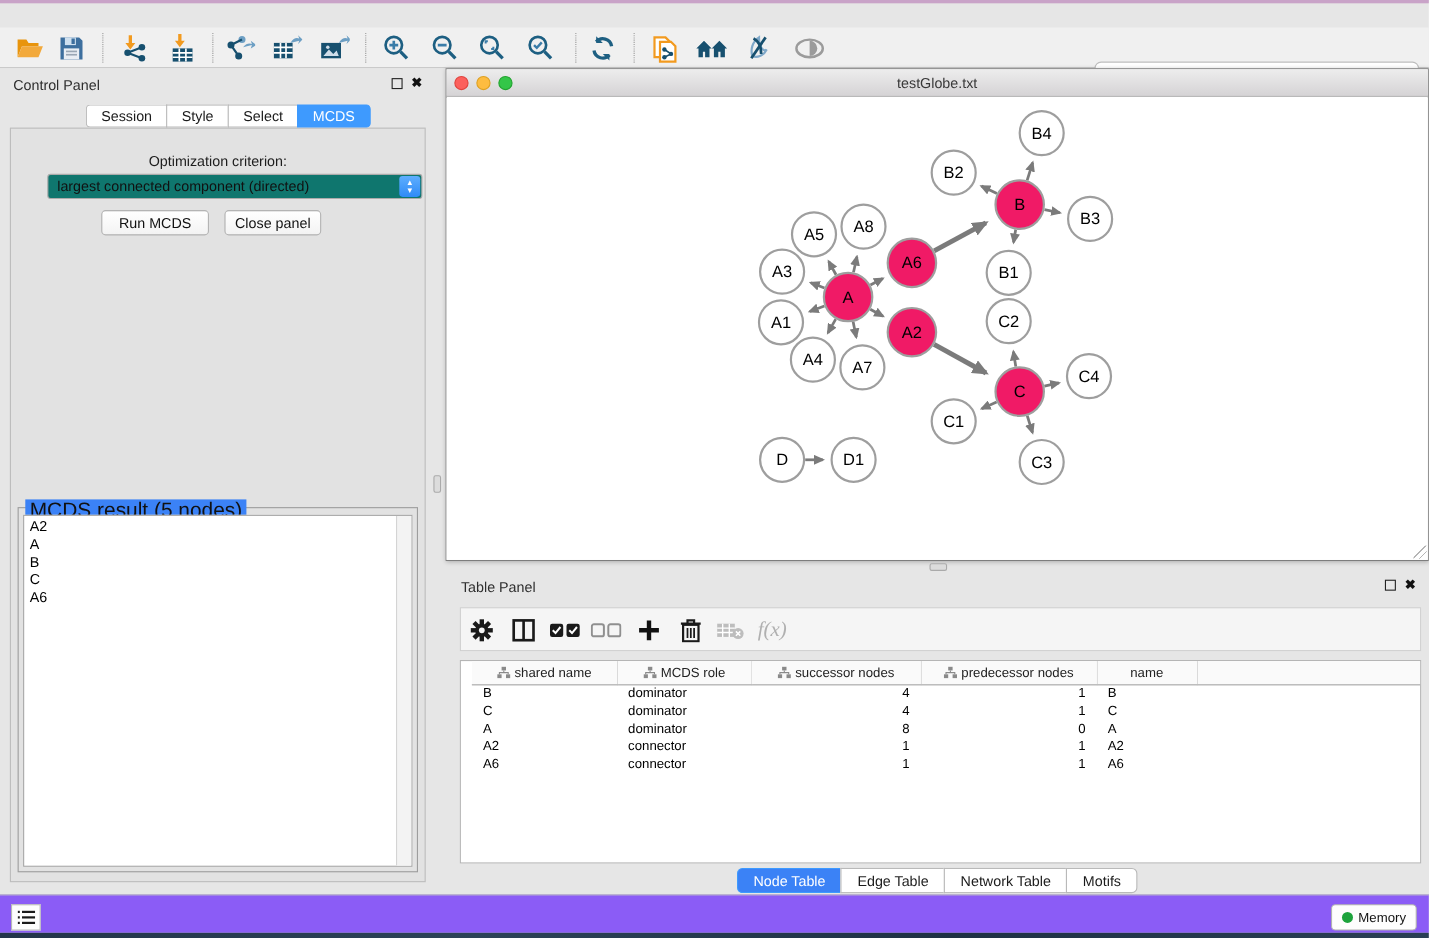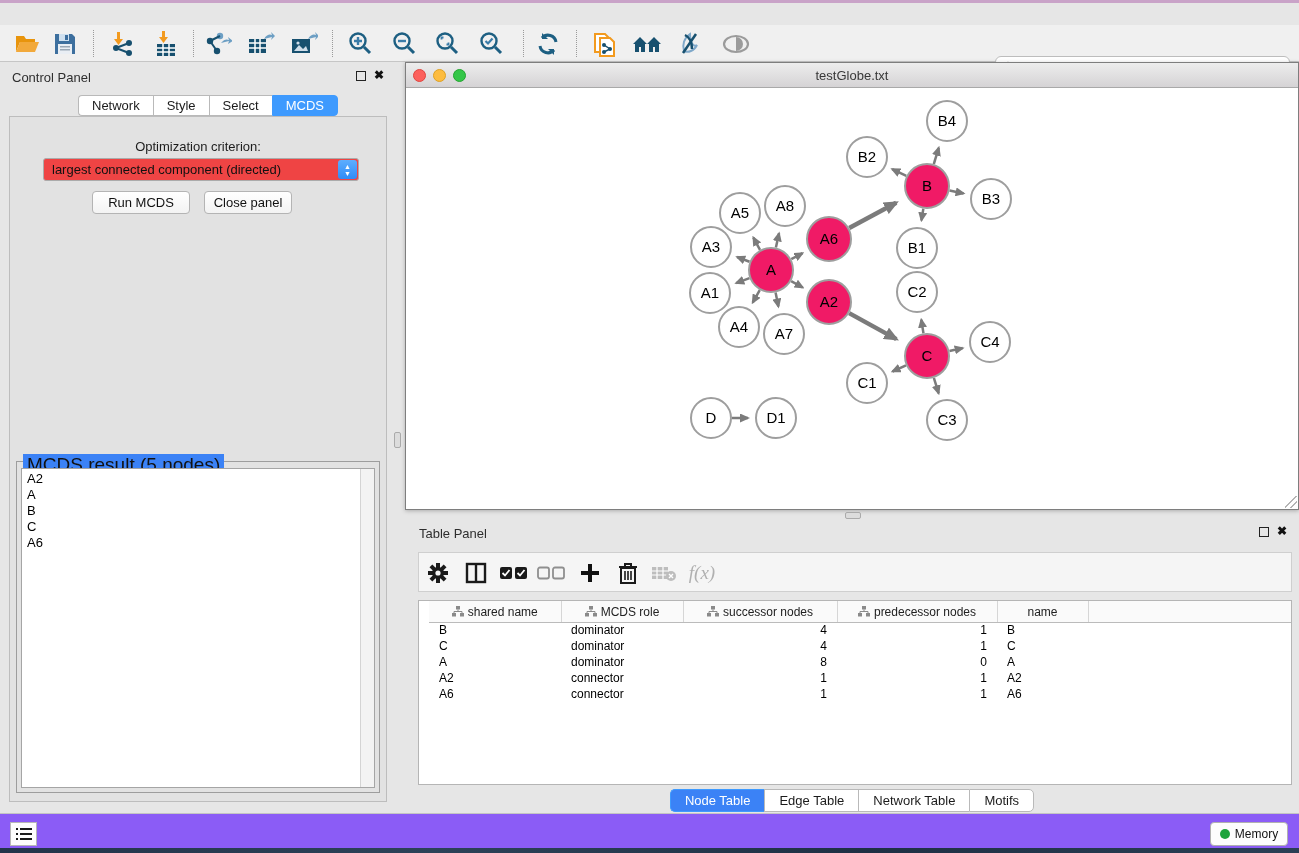--- a/index.html
+++ b/index.html
@@ -34,21 +34,21 @@
   .float-ico { position:absolute; top:7px; width:10px; height:10px; border:1.5px solid #222; }
   .close-ico { position:absolute; top:4px; font-size:12px; font-weight:bold; color:#111; }
   .cp-float { right:26px; } .cp-close { right:8px; }
   .ctabs { position:absolute; left:74px; top:31px; display:flex; z-index:2; }
   .ctab { height:21px; padding:0 13px; font-size:13px; line-height:20px; color:#1b1b1b; background:#fff; border:1px solid #b9b9b9; border-right:none; }
   .ctab:first-child { border-radius:4px 0 0 4px; }
   .ctab:last-child { border-radius:0 4px 4px 0; border-right:1px solid #b9b9b9; }
   .ctab.active { background:#3e9afe; border-color:#3e9afe; color:#fff; }
   .cp-body { position:absolute; left:5px; right:5px; top:52px; bottom:8px; background:#e2e2e2; border:1px solid #bdbdbd; }
   .opt-label { margin-top:22px; text-align:center; font-size:13px; color:#1d1d1d; }
-  .combo { position:absolute; left:33px; top:41px; width:316px; height:23px; background:#ef4444; border:1px solid #ababab; border-radius:3px; font-size:13px; color:#111; line-height:21px; padding-left:8px; }
+  .combo { position:absolute; left:33px; top:41px; width:341px; height:23px; background:#0f766e; border:1px solid #ababab; border-radius:3px; font-size:13px; color:#111; line-height:21px; padding-left:8px; }
   .combo .stepper { position:absolute; right:1px; top:1px; width:19px; height:19px; background:linear-gradient(#5eaefe,#2f8bf7); border-radius:3px; display:flex; flex-direction:column; align-items:center; justify-content:center; }
   .combo .stepper span { color:#fff; font-size:7px; line-height:7px; }
   .btn-row { position:absolute; left:0; right:0; top:74px; }
   .pbtn { position:absolute; height:23px; background:linear-gradient(#ffffff,#f3f3f3); border:1px solid #b4b4b4; border-radius:4px; font-size:13px; color:#111; text-align:center; line-height:21px; }
   .run-btn { left:82px; width:98px; }
   .closep-btn { left:194px; width:88px; }
   .result-box { position:absolute; left:6px; right:6px; top:344px; bottom:8px; border:1px solid #9d9d9d; }
   .result-legend { position:absolute; left:6px; top:-8px; background:#3b82f6; padding:0 4px; font-size:19px; color:#111; }
   .result-list { position:absolute; left:4px; right:4px; top:6px; bottom:4px; background:#fff; border:1px solid #a5a5a5; overflow:hidden; }
   .result-scroll { position:absolute; right:0; top:0; bottom:0; width:14px; background:#f3f3f3; border-left:1px solid #d4d4d4; }
@@ -245,21 +245,21 @@
 
   <div class="content">
 
     <div class="control-panel">
       <div class="panel-head">
         <div class="panel-title">Control Panel</div>
         <div class="float-ico cp-float"></div>
         <div class="close-ico cp-close">✖</div>
       </div>
       <div class="ctabs">
-          <div class="ctab">Network</div>
+          <div class="ctab">Session</div>
           <div class="ctab">Style</div>
           <div class="ctab">Select</div>
           <div class="ctab active">MCDS</div>
         </div>
       <div class="cp-body">
         <div class="opt-label">Optimization criterion:</div>
         <div class="combo">
           <span>largest connected component (directed)</span>
           <div class="stepper">
               <span>▲</span>

